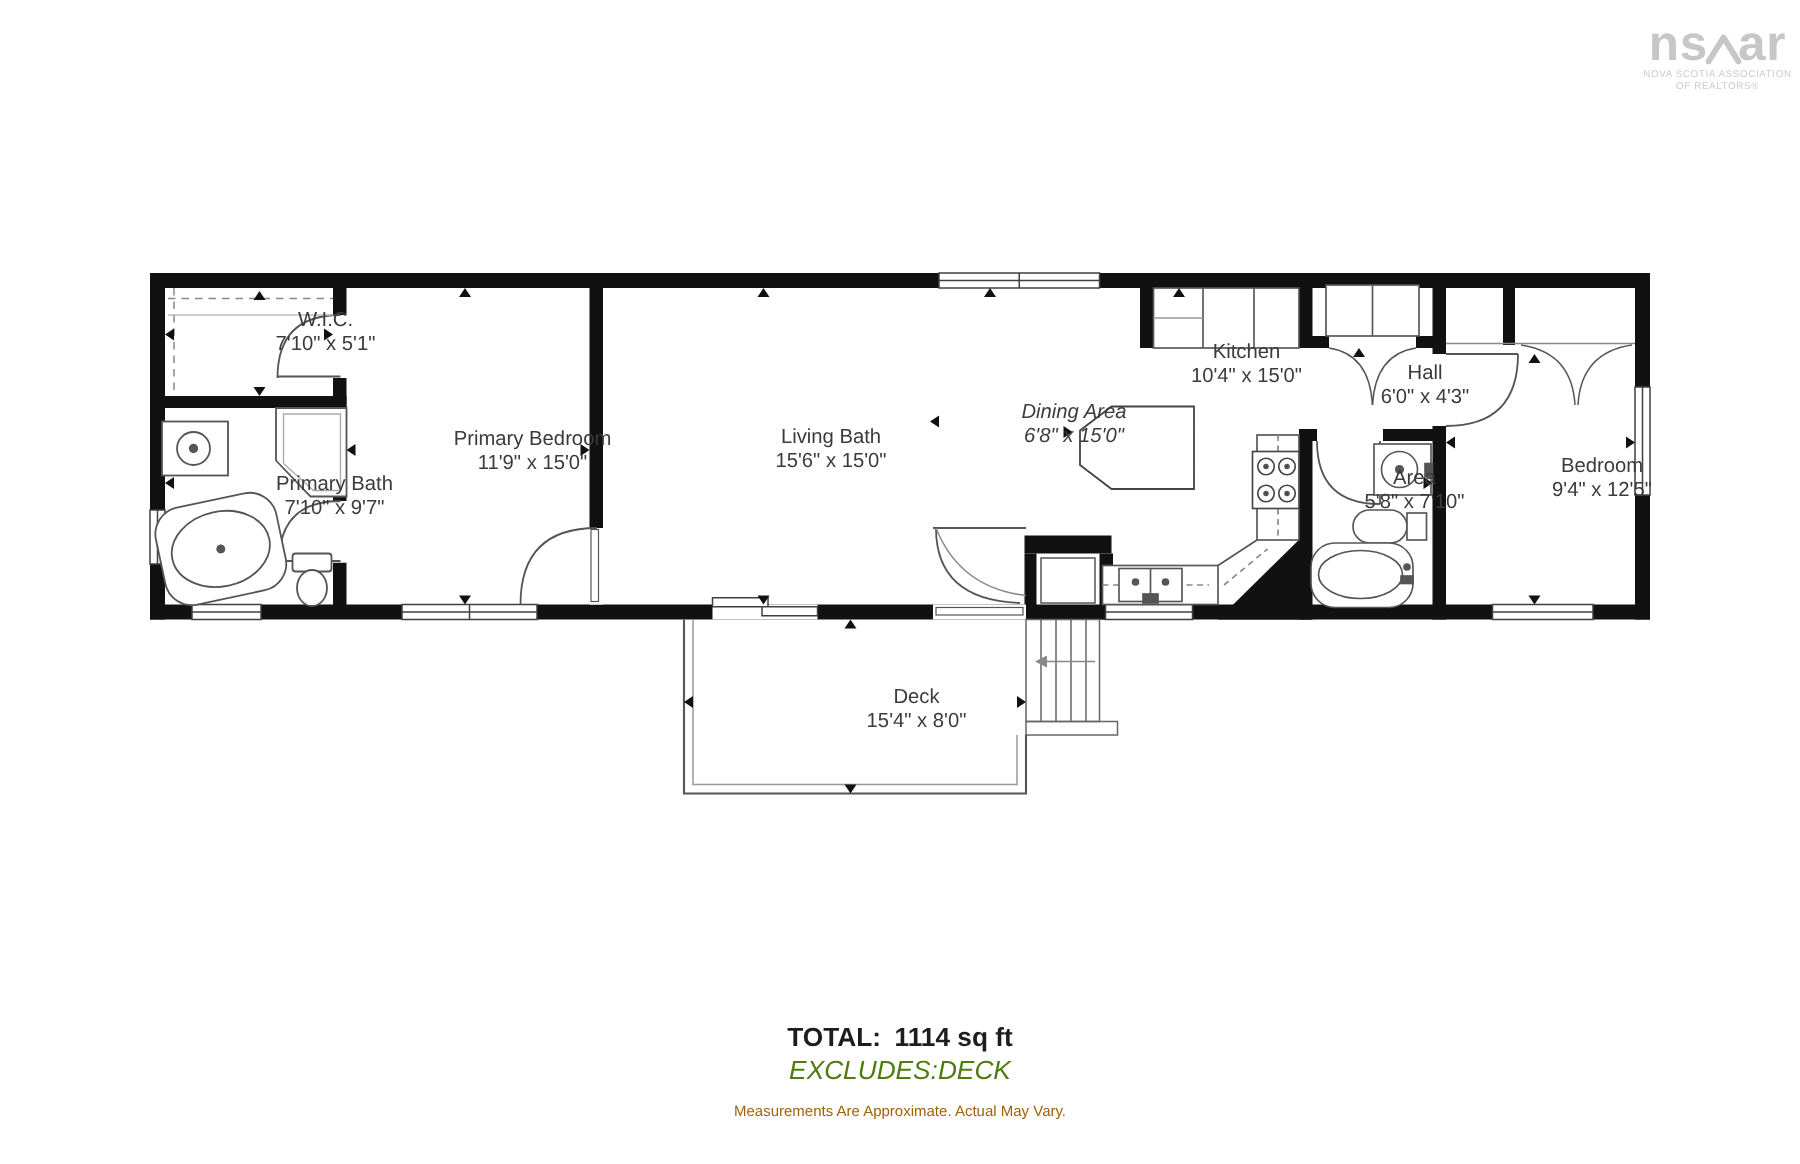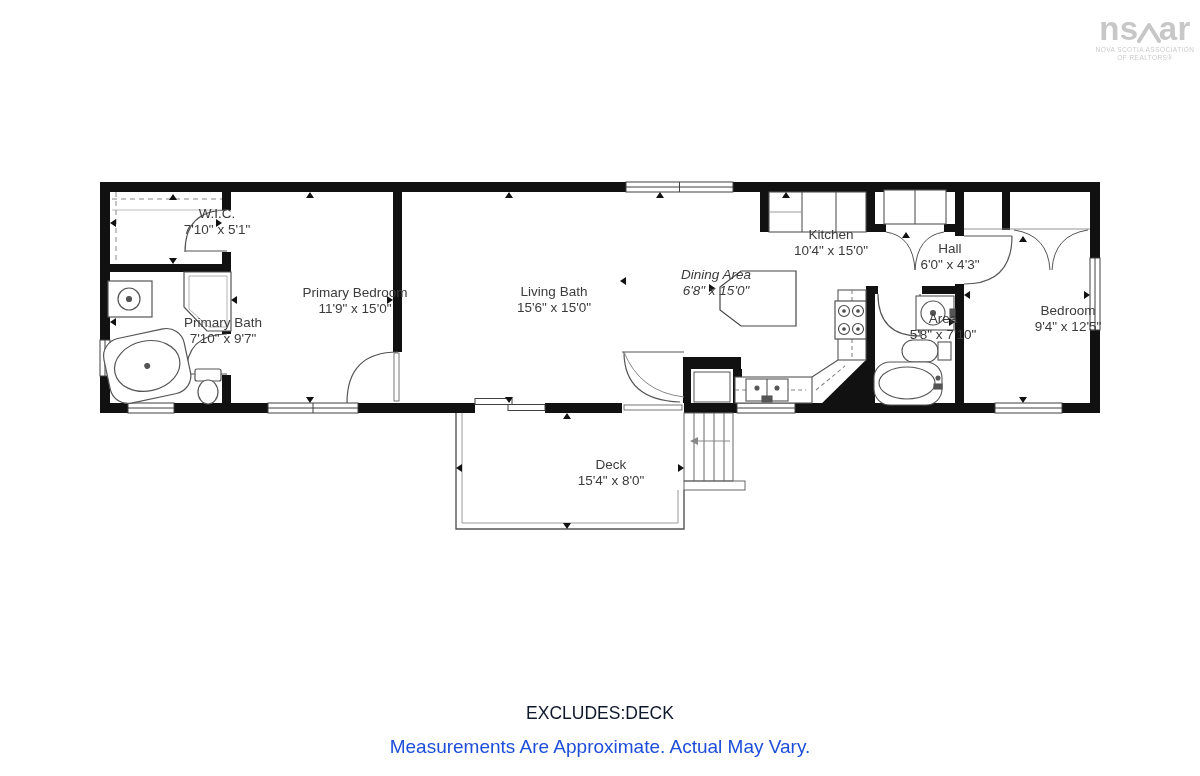--- a/index.html
+++ b/index.html
@@ -11,22 +11,22 @@
   .room-label .room-name{display:block;}
   .room-label .room-dims{display:block;}
   .logo{position:absolute;left:1095px;top:14px;width:100px;text-align:center;color:#c7c7c7;}
   .logo-brand{display:flex;align-items:flex-end;justify-content:center;
               font-size:33px;font-weight:700;letter-spacing:.5px;line-height:.9;}
   .logo-roof{margin:0 -2px 1px -2px;}
   .logo-sub{margin-top:2px;font-size:6.5px;letter-spacing:.45px;line-height:1.35;color:#cbcbcb;}
   .footer{position:absolute;left:0;right:0;text-align:center;color:#1d1d1d;}
   .footer-total{top:681px;font-size:17.5px;font-weight:bold;}
   .footer-total .sp{display:inline-block;width:9px;}
-  .footer-excludes{top:703px;font-size:17.5px;font-weight:400;color:#0f172a;}
-  .footer-disclaimer{top:736px;font-size:19px;color:#1d4ed8;}
+  .footer-excludes{top:703px;font-size:17.5px;font-weight:400;color:#4d7c0f;font-style:italic;}
+  .footer-disclaimer{top:736px;font-size:10px;color:#a16207;}
 </style>
 </head>
 <body>
 
 <div class="canvas">
 
   <div class="logo">
     <div class="logo-brand">
       <span>ns</span>
       <svg class="logo-roof" width="24" height="22" viewBox="0 0 24 22">
@@ -280,16 +280,19 @@
   </div>
   <div class="room-label" style="left:1023px;top:319px;">
     <span class="room-name">Bedroom</span>
     <span class="room-dims">9'4" x 12'5"</span>
   </div>
   <div class="room-label" style="left:566px;top:473px;">
     <span class="room-name">Deck</span>
     <span class="room-dims">15'4" x 8'0"</span>
   </div>
 
+  <div class="footer footer-total">
+    <span>TOTAL:</span><span class="sp"></span><span>1114 sq ft</span>
+  </div>
   <div class="footer footer-excludes">EXCLUDES:DECK</div>
   <div class="footer footer-disclaimer">Measurements Are Approximate. Actual May Vary.</div>
 
 </div>
 
 </body></html>

